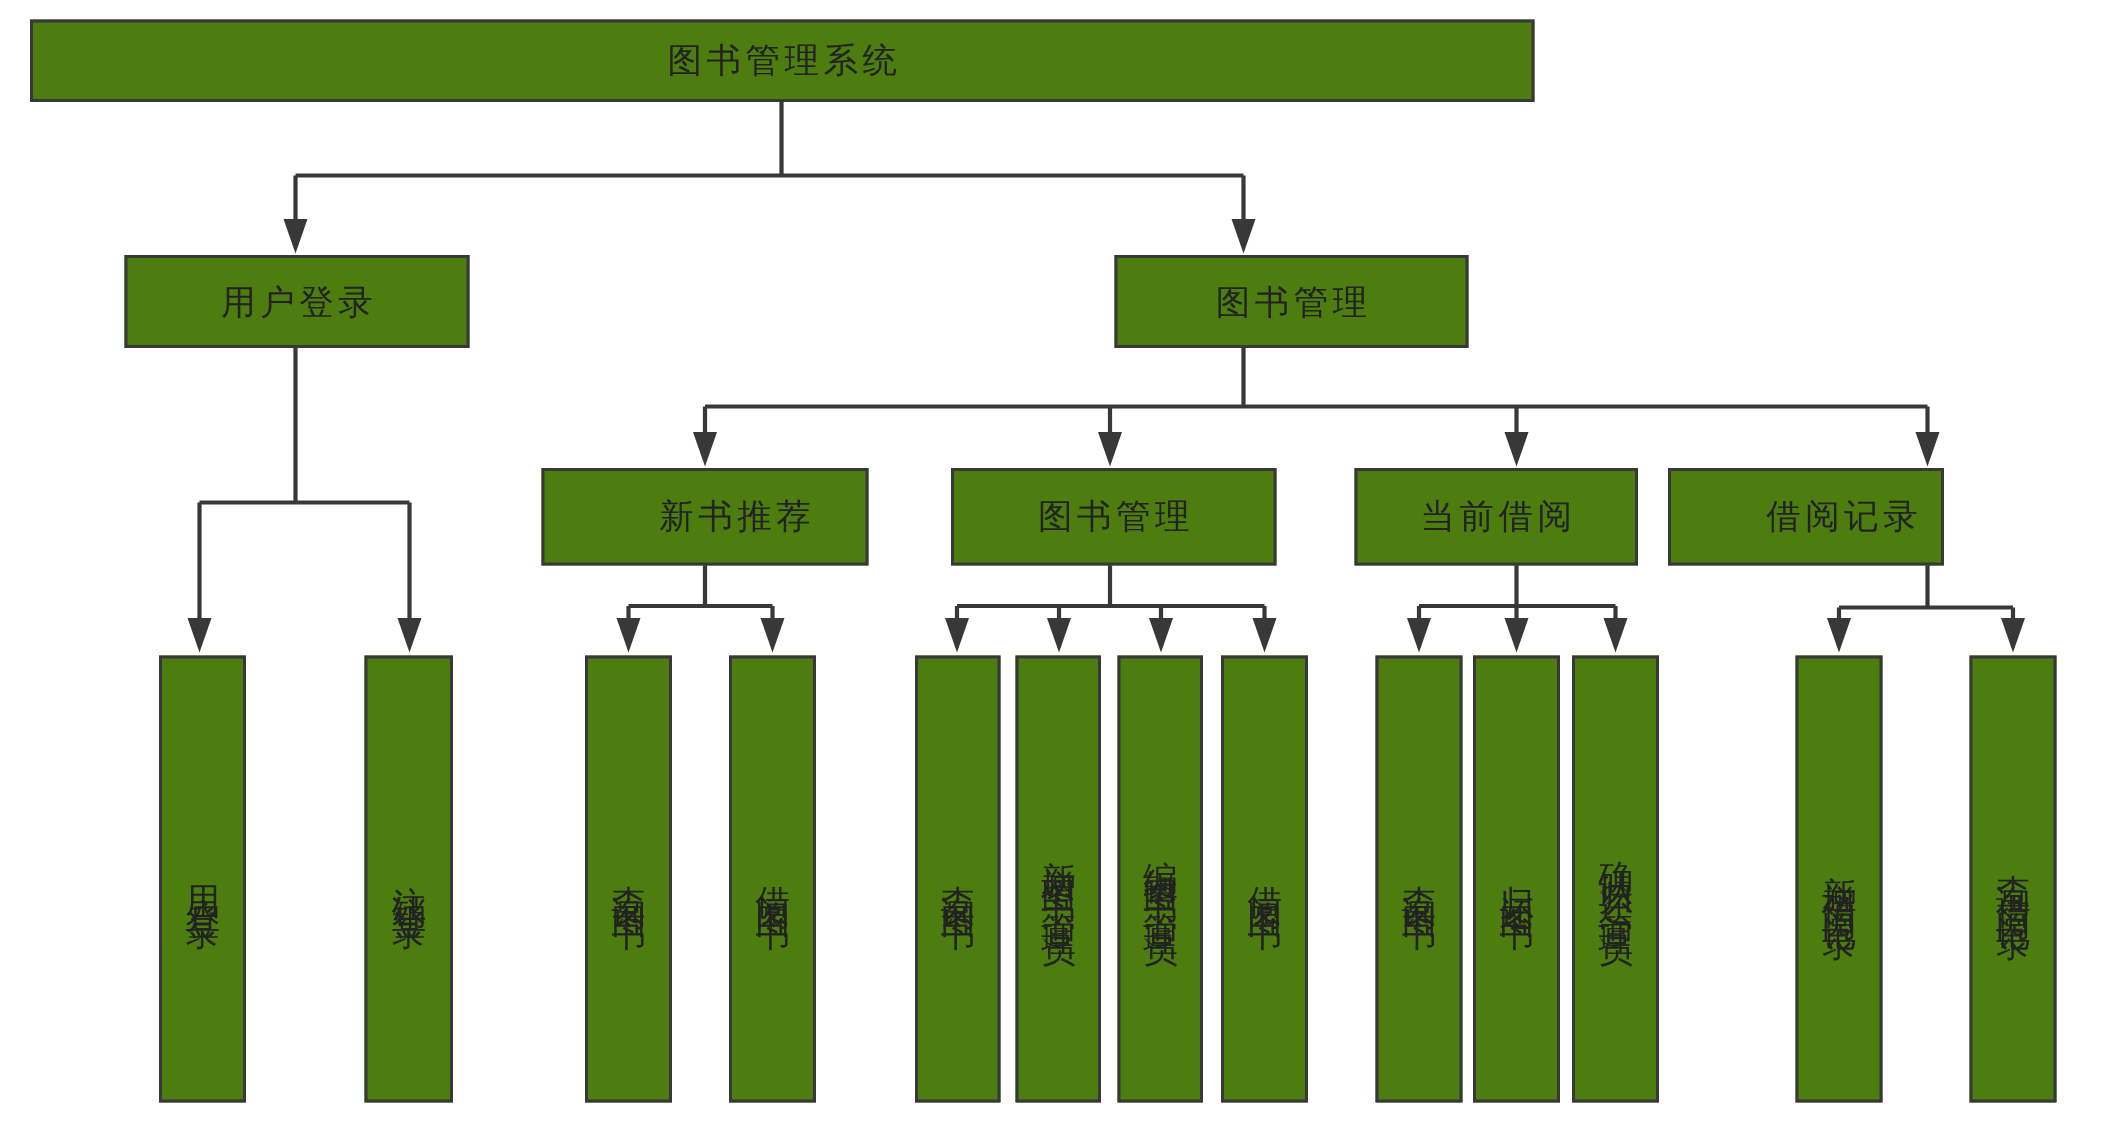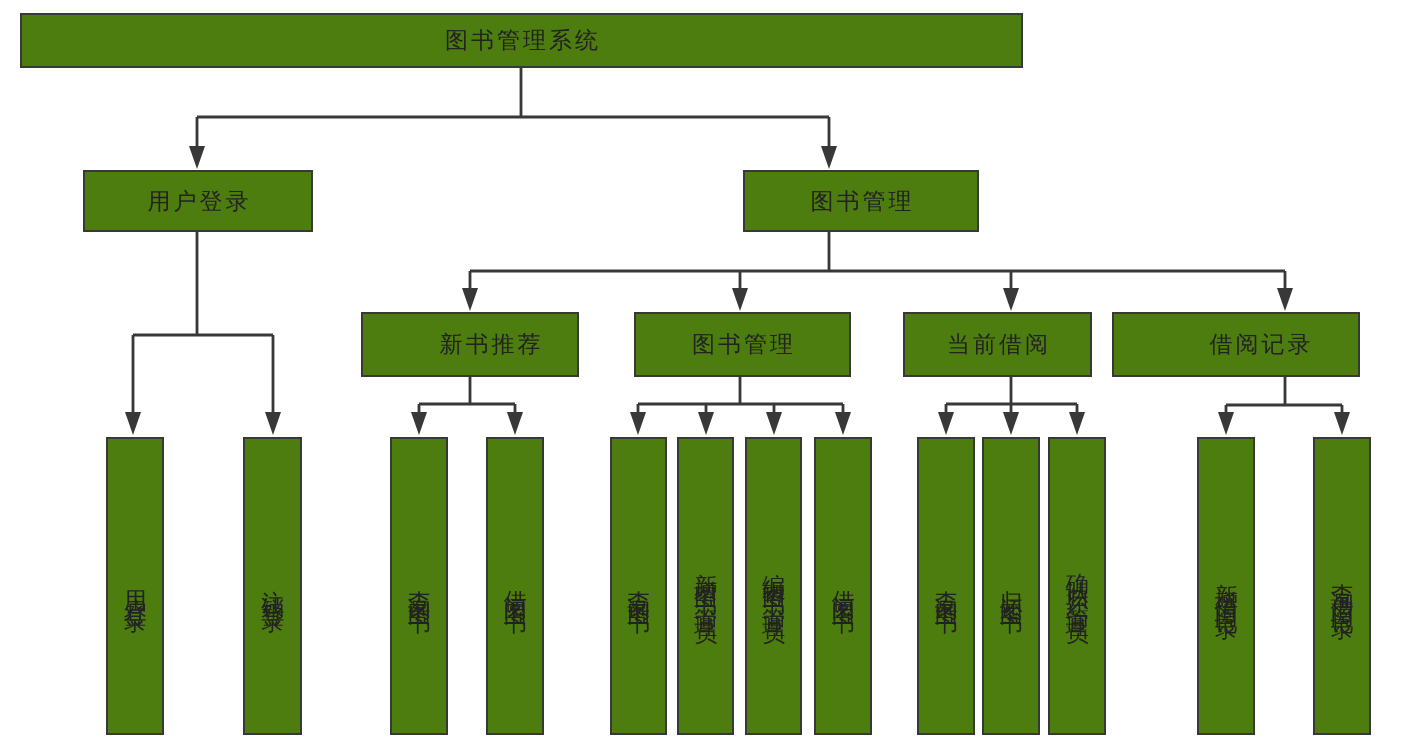--- a/index.html
+++ b/index.html
@@ -12,21 +12,21 @@
          display:flex; align-items:center; justify-content:center; color:var(--text,#222222); }
   .hlabel { font-size:23px; letter-spacing:3px; text-indent:3px; white-space:nowrap; }
   .vlabel { writing-mode:vertical-rl; text-orientation:mixed; font-size:23px; letter-spacing:7px; line-height:1.1; }
   .root  { left:20px;   top:13px;  width:1003px; height:55px; }
   .n-ul  { left:83px;   top:170px; width:230px;  height:62px; }
   .n-bm  { left:711px;  top:170px; width:236px;  height:62px;margin-left:32px; }
   .l3    { top:312px; height:65px; }
   .n-nr  { left:361px;  width:218px;padding-left:40px; }
   .n-bb  { left:634px;  width:217px; }
   .n-cb  { left:903px;  width:189px; }
-  .n-br  { left:1112px; width:248px;padding-left:48px; }
+  .n-br  { left:1112px; width:184px;padding-left:48px; }
   .leaf  { top:437px; height:298px; width:58px; }
   .a1 { left:106px; }  .a2 { left:243px; width:59px; }
   .b1 { left:390px; }  .b2 { left:486px; }
   .c1 { left:610px; width:57px; } .c2 { left:677px; width:57px; }
   .c3 { left:745px; width:57px; } .c4 { left:814px; }
   .d1 { left:917px; }  .d2 { left:982px; } .d3 { left:1048px; }
   .e1 { left:1197px; } .e2 { left:1313px; }
   .wm { position:absolute; left:1188px; top:716px; font-size:20px; white-space:nowrap;
         color:var(--watermark,#c8c8c8); z-index:20; }
 </style>

